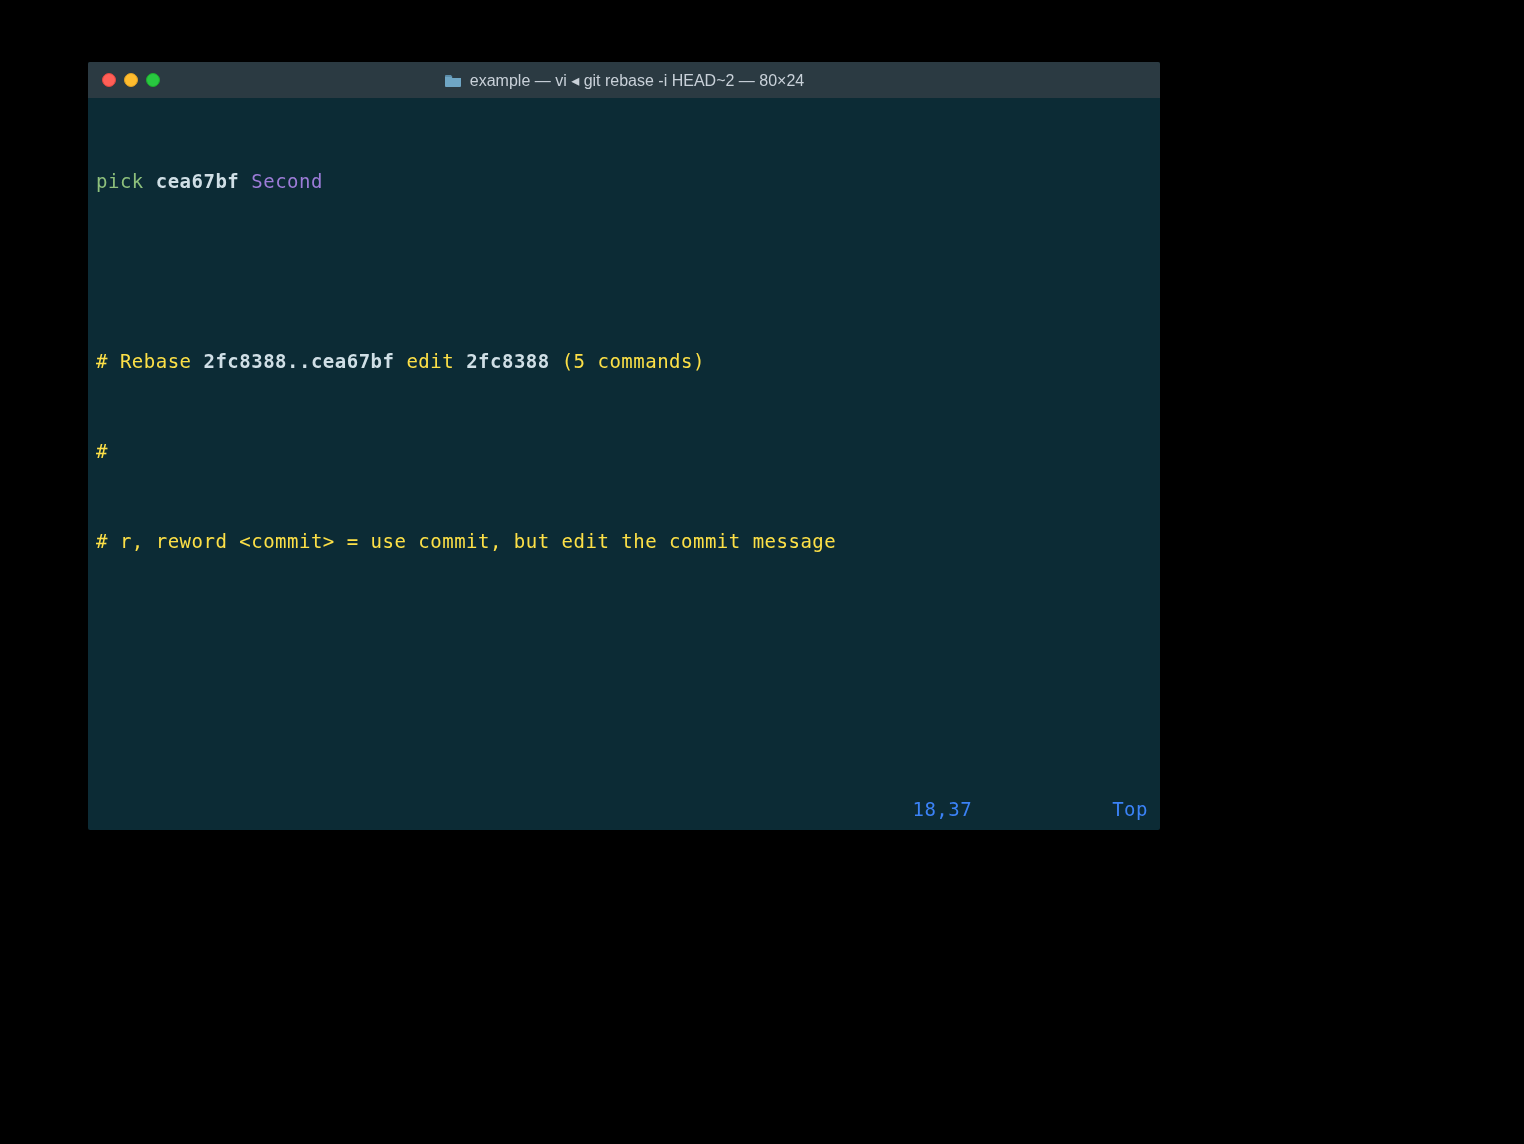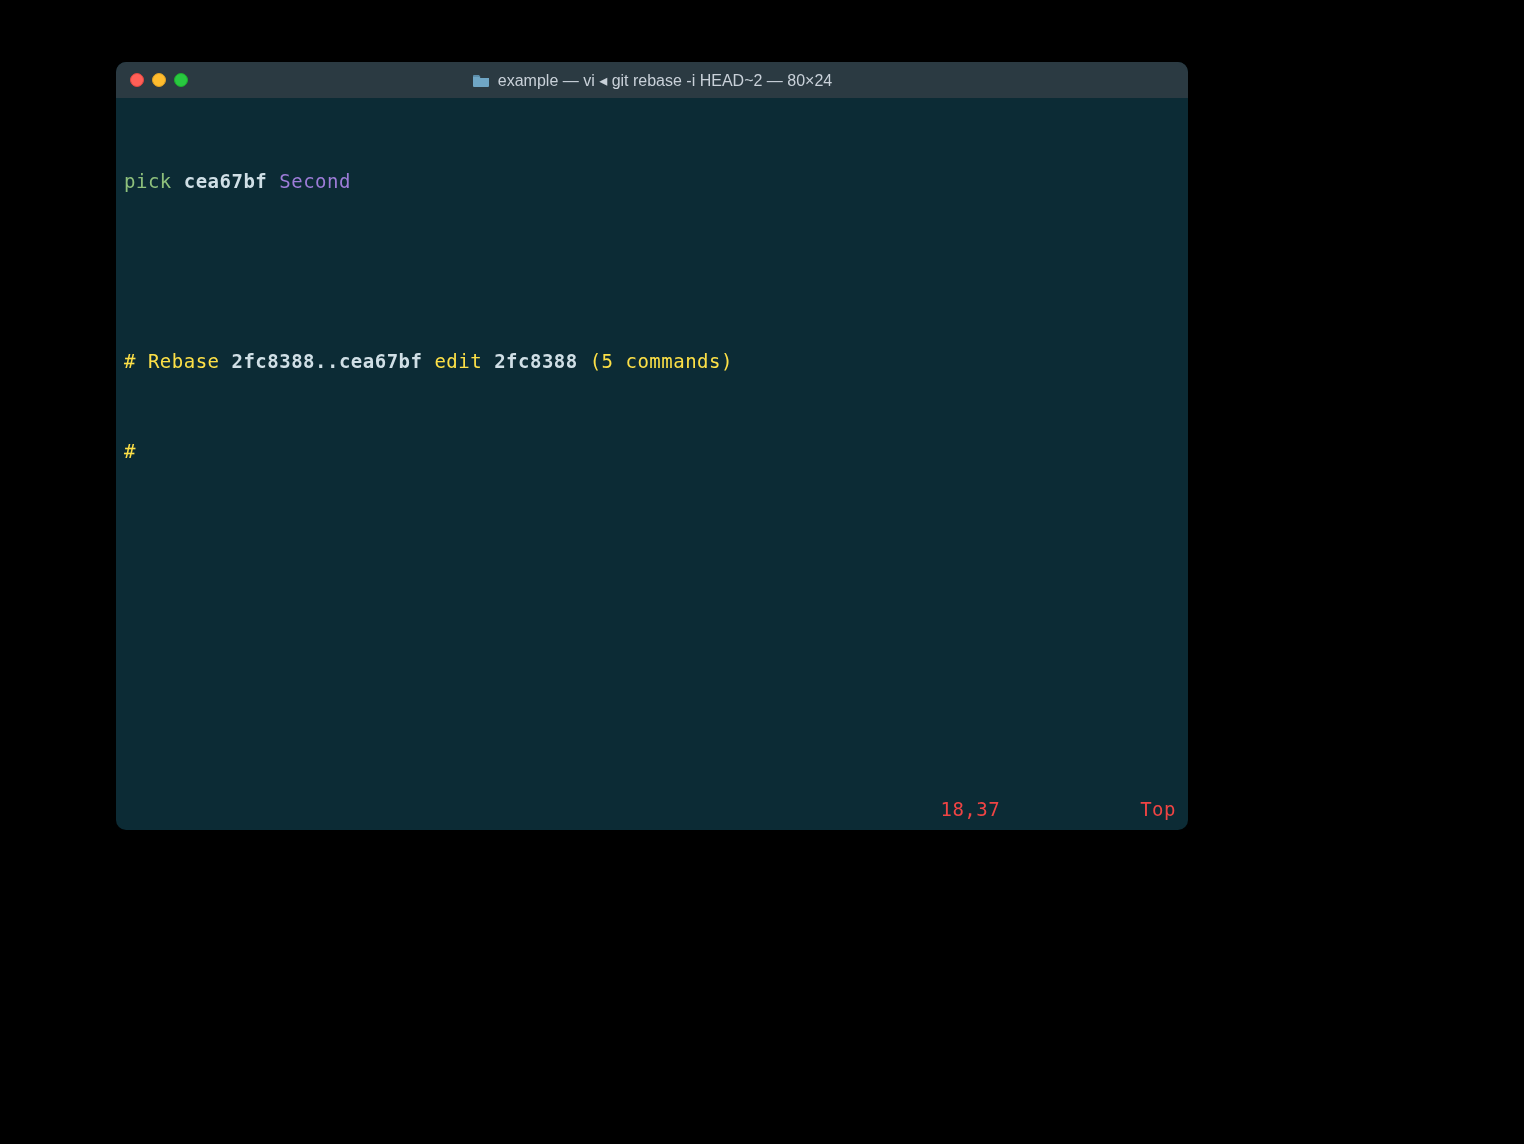--- a/index.html
+++ b/index.html
@@ -5,26 +5,26 @@
     * { margin: 0; padding: 0; box-sizing: border-box; }
     body {
       background: #000;
       width: 1524px;
       height: 1144px;
       position: relative;
       font-family: "SF Mono", "Menlo", "Monaco", "Consolas", monospace;
     }
     .terminal-window {
       position: absolute;
-      left: 116px;
+      left: 88px;
       top: 62px;
       width: 1072px;
       height: 768px;
       background: #0c2b35;
-      border-radius: 10px;
+      border-radius: 2px;
       overflow: hidden;
       box-shadow: 0 10px 40px rgba(0,0,0,0.5);
     }
     .titlebar {
       height: 36px;
       background: #2b3a42;
       display: flex;
       align-items: center;
       padding: 0 14px;
       position: relative;
@@ -79,21 +79,21 @@
     .tok-purple { color: #9d7cd8; }
     .tok-comment { color: #fde047; }
     .status-line {
       position: absolute;
       bottom: 10px;
       right: 12px;
       left: 12px;
       display: flex;
       justify-content: flex-end;
       gap: 100px;
-      color: #ef4444;
+      color: #3b82f6;
       font-size: 19px;
       letter-spacing: 0.5px;
     }
     .status-pos { margin-right: 40px; }
   </style>
 </head>
 <body>
 
 <div class="terminal-window">
 
@@ -112,20 +112,21 @@
       </span>
       <span class="title-text">example — vi ◂ git rebase -i HEAD~2 — 80×24</span>
     </div>
   </div>
 
   <div class="terminal-body">
     <div class="line"><span class="tok-green">pick</span> <span class="tok-bold">cea67bf</span> <span class="tok-purple">Second</span></div>
     <div class="line"> </div>
     <div class="line"><span class="tok-comment"># Rebase </span><span class="tok-bold">2fc8388..cea67bf</span><span class="tok-comment"> edit </span><span class="tok-bold">2fc8388</span><span class="tok-comment"> (5 commands)</span></div>
     <div class="line tok-comment">#</div>
+    <div class="line tok-comment"># r, reword &lt;commit&gt; = use commit, but edit the commit message</div>
     
     
     
     
     
     
     
     
     
     

